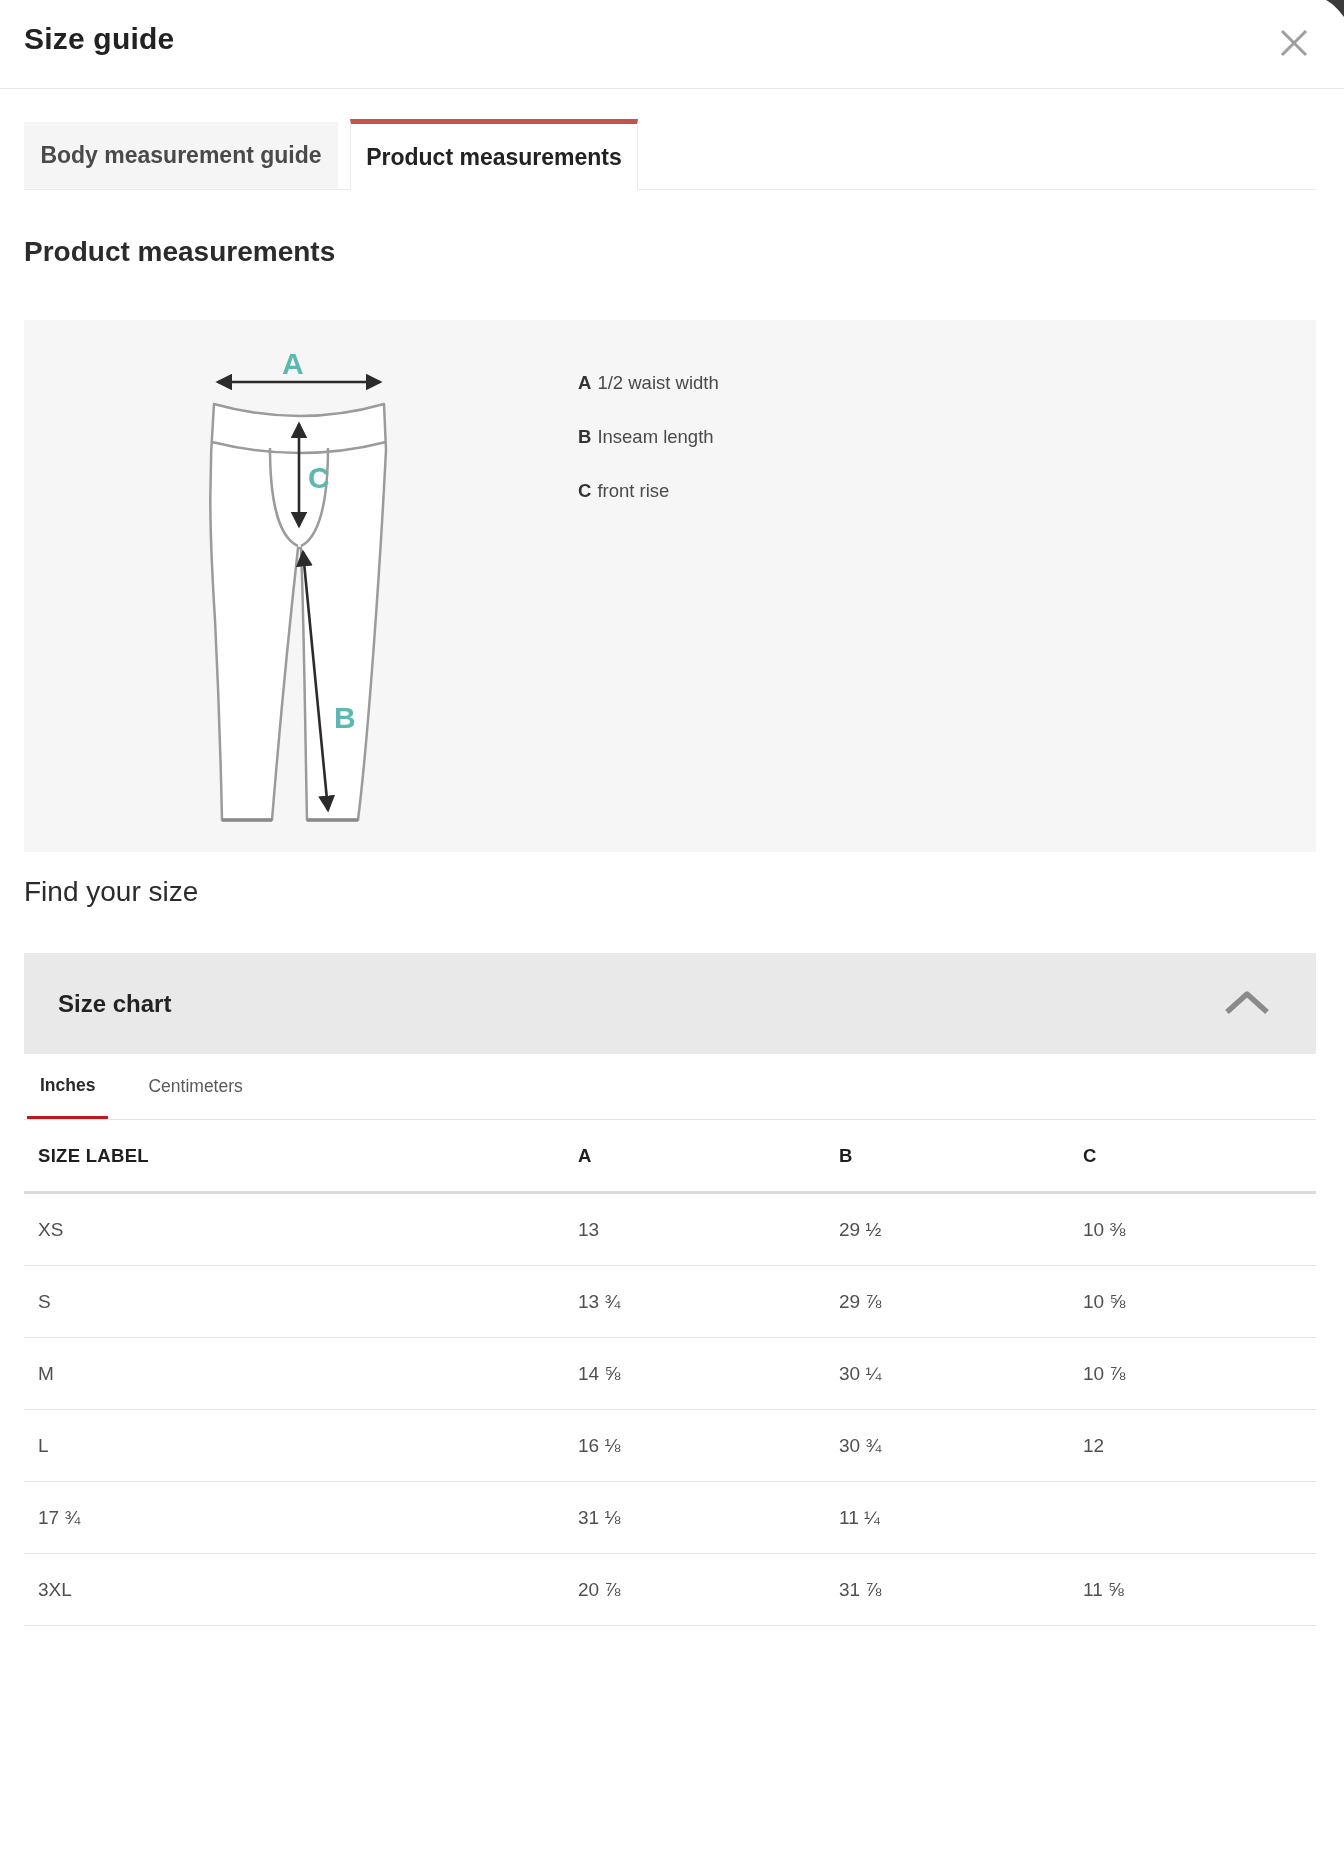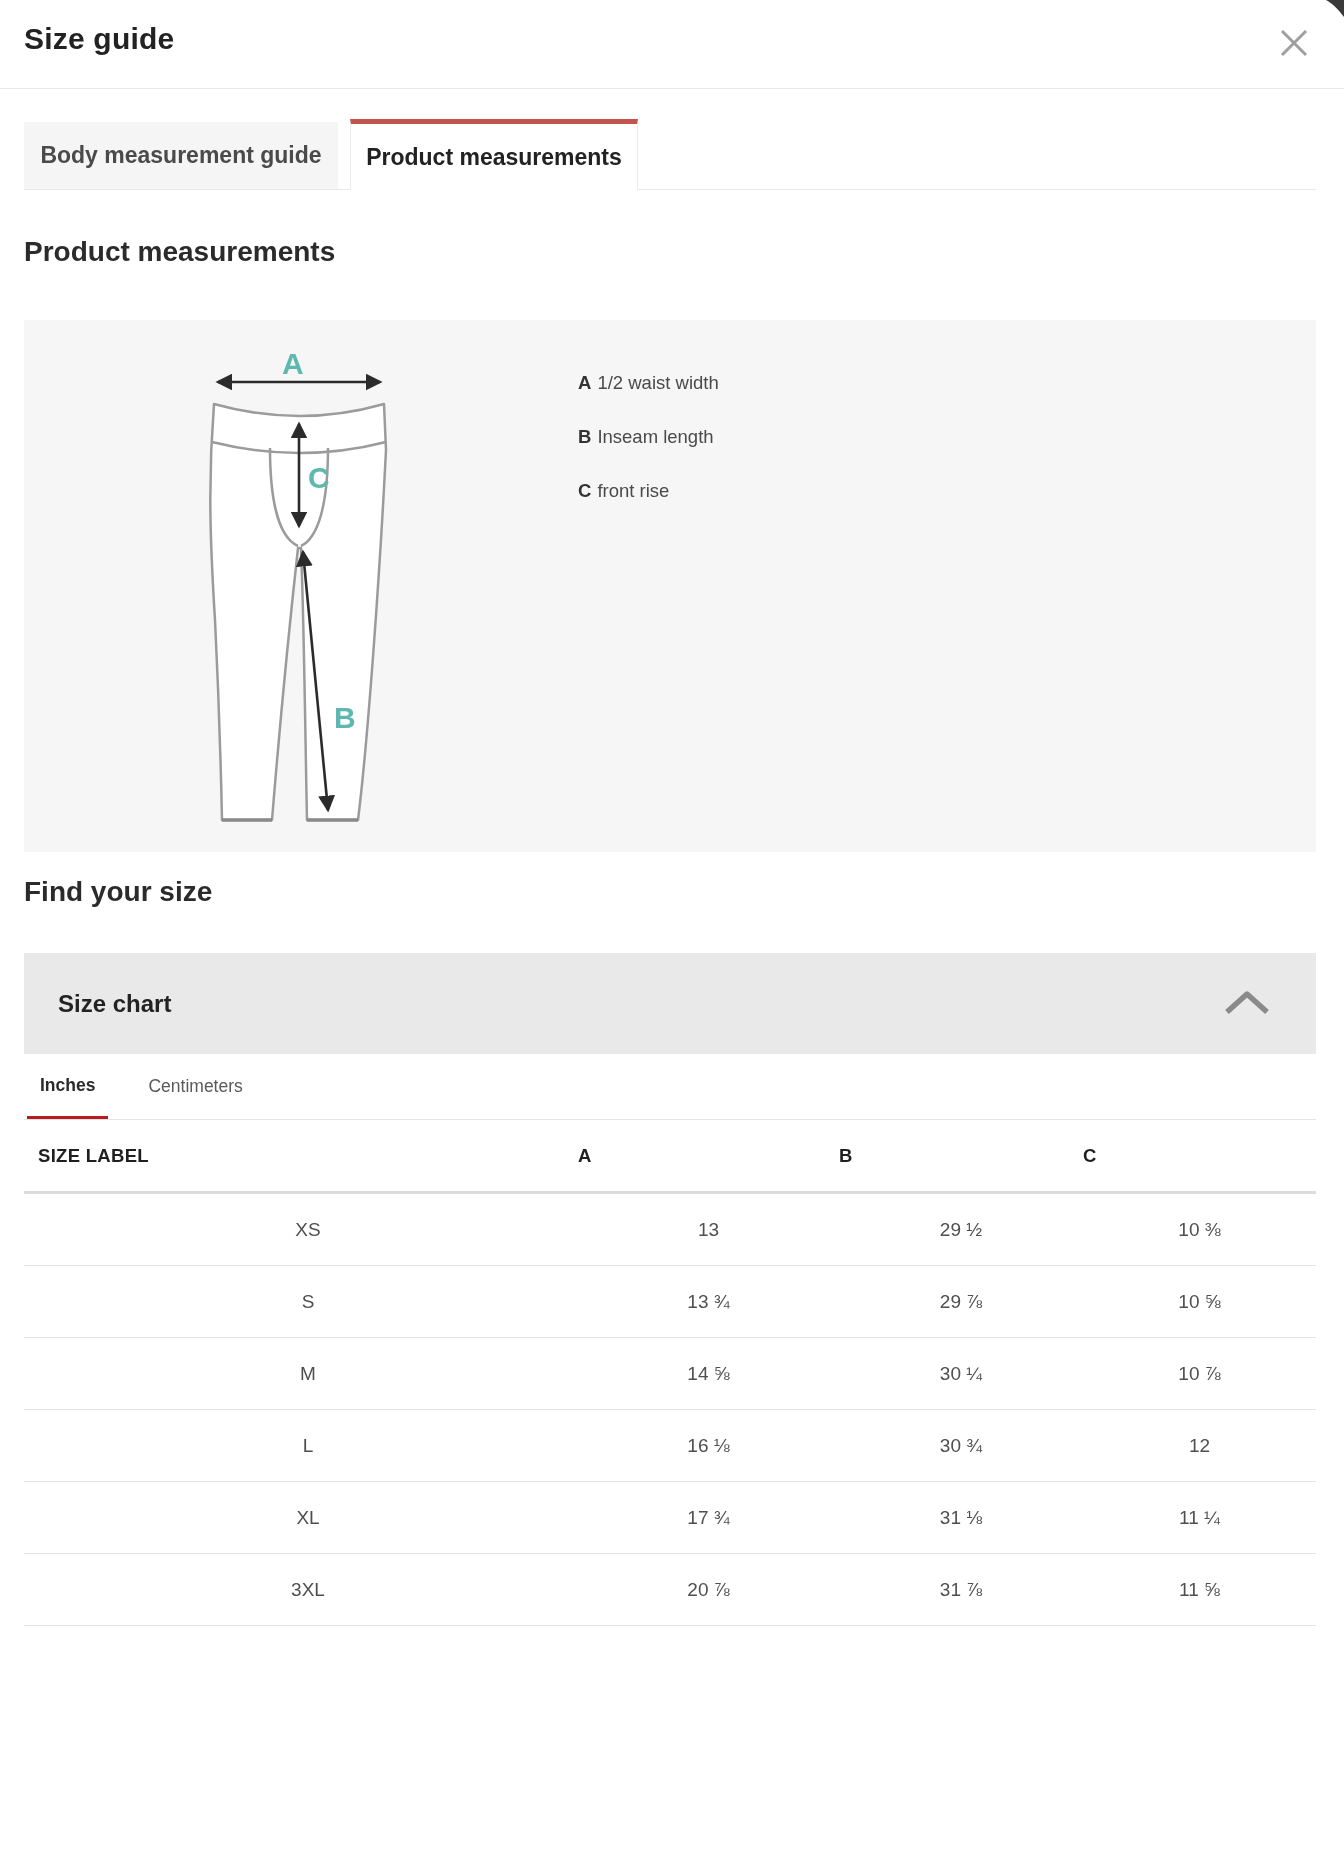--- a/index.html
+++ b/index.html
@@ -25,41 +25,41 @@
   .section-heading { margin-top: 46px; font-size: 28px; font-weight: 700; color: #2b2b2b; }
   .section-desc { margin-top: 34px; font-size: 19.5px; line-height: 33px; color: #595959; }
 
   
   .diagram-panel { position: relative; margin-top: 52px; width: 1292px; height: 532px; background: #f6f6f6; }
   .legend { position: absolute; left: 554px; top: 52px; }
   .legend-item { height: 22px; margin-bottom: 32px; font-size: 18.5px; color: #4a4a4a; }
   .legend-key { font-weight: 700; color: #333; margin-right: 6px; }
 
   
-  .find-size-heading { margin-top: 24px; font-size: 28px; font-weight: 700; color: #2b2b2b; }
+  .find-size-heading { margin-top: 24px; font-size: 28px; font-weight: 400; color: #2b2b2b; }
 
   
   .size-chart-bar { margin-top: 45px; width: 1292px; height: 101px; background: #e9e9e9;
                     display: flex; align-items: center; justify-content: space-between; padding: 0 44px 0 34px; }
   .size-chart-title { font-size: 24px; font-weight: 700; color: #232323; }
   .collapse-btn { background: none; border: none; cursor: pointer; width: 50px; height: 30px; }
 
   
   .unit-bar { width: 1292px; height: 66px; border-bottom: 1px solid #e4e4e4; display: flex; }
   .unit-tab { display: flex; align-items: center; padding: 0 13px; font-size: 17.5px; cursor: pointer; }
   .unit-active { margin-left: 3px; font-weight: 700; color: #2b2b2b; border-bottom: 3px solid #b91c1c; }
   .unit-inactive { margin-left: 27px; color: #5a5a5a; }
 
   
   .thead { width: 1292px; height: 74px; border-bottom: 3px solid #dcdcdc; display: grid;
            grid-template-columns: 540px 261px 244px 1fr; align-items: center; padding-left: 14px; }
   .thead .hcell { font-size: 18.5px; font-weight: 700; color: #1f1f1f; letter-spacing: 0.3px; }
   .trow { width: 1292px; height: 72px; border-bottom: 1px solid #e5e5e5; display: grid;
           grid-template-columns: 540px 261px 244px 1fr; align-items: center; padding-left: 14px; }
-  .tcell { font-size: 19px; color: #4f4f4f; text-align: center; }
+  .tcell { font-size: 19px; color: #4f4f4f; }
 </style>
 </head>
 <body>
 
 <div class="modal-header">
   <div class="modal-title">Size guide</div>
   <button class="close-btn">
     <svg width="36" height="36" viewBox="0 0 36 36">
       <line x1="6" y1="6" x2="30" y2="30" stroke="#9e9e9e" stroke-width="3"></line>
       <line x1="30" y1="6" x2="6" y2="30" stroke="#9e9e9e" stroke-width="3"></line>
@@ -168,21 +168,20 @@
         <div class="tcell">30 ¼</div>
         <div class="tcell">10 ⅞</div>
       </div>
       <div class="trow">
         <div class="tcell">L</div>
         <div class="tcell">16 ⅛</div>
         <div class="tcell">30 ¾</div>
         <div class="tcell">12</div>
       </div>
       <div class="trow">
-        <div class="tcell">XL</div>
         <div class="tcell">17 ¾</div>
         <div class="tcell">31 ⅛</div>
         <div class="tcell">11 ¼</div>
       </div>
       <div class="trow">
         <div class="tcell">3XL</div>
         <div class="tcell">20 ⅞</div>
         <div class="tcell">31 ⅞</div>
         <div class="tcell">11 ⅝</div>
       </div>

